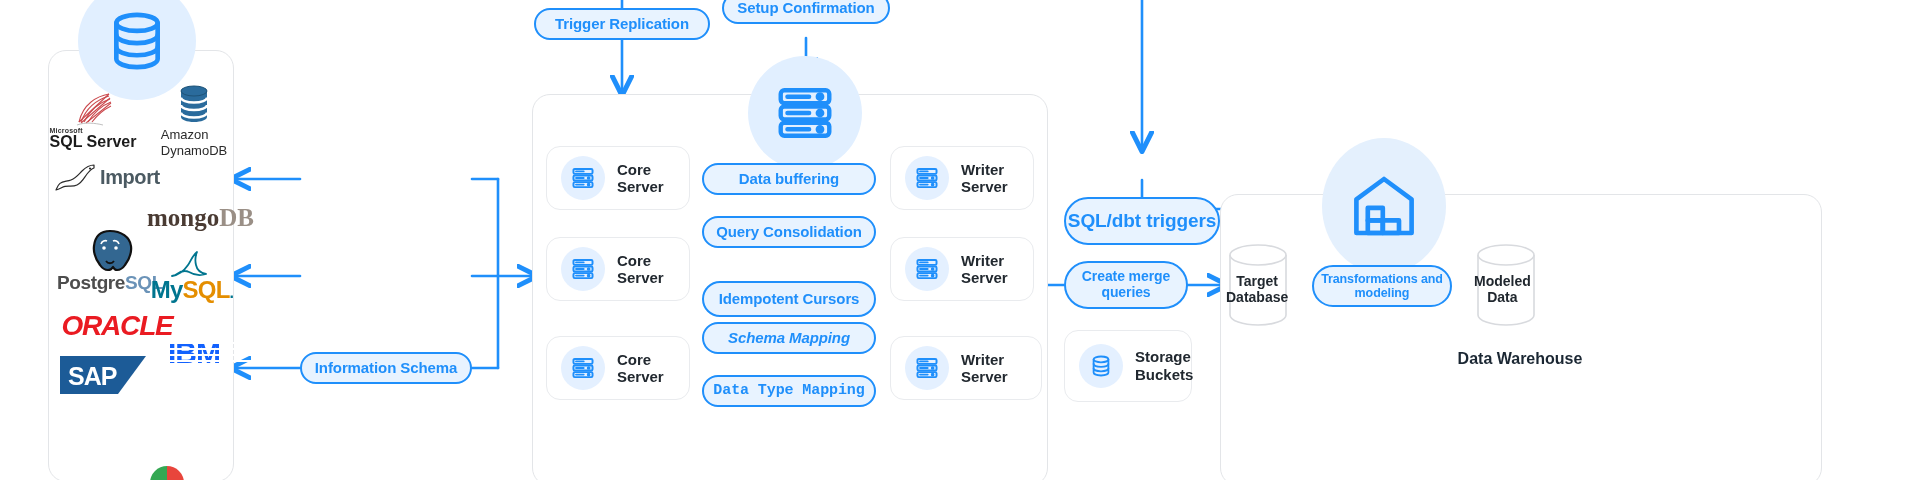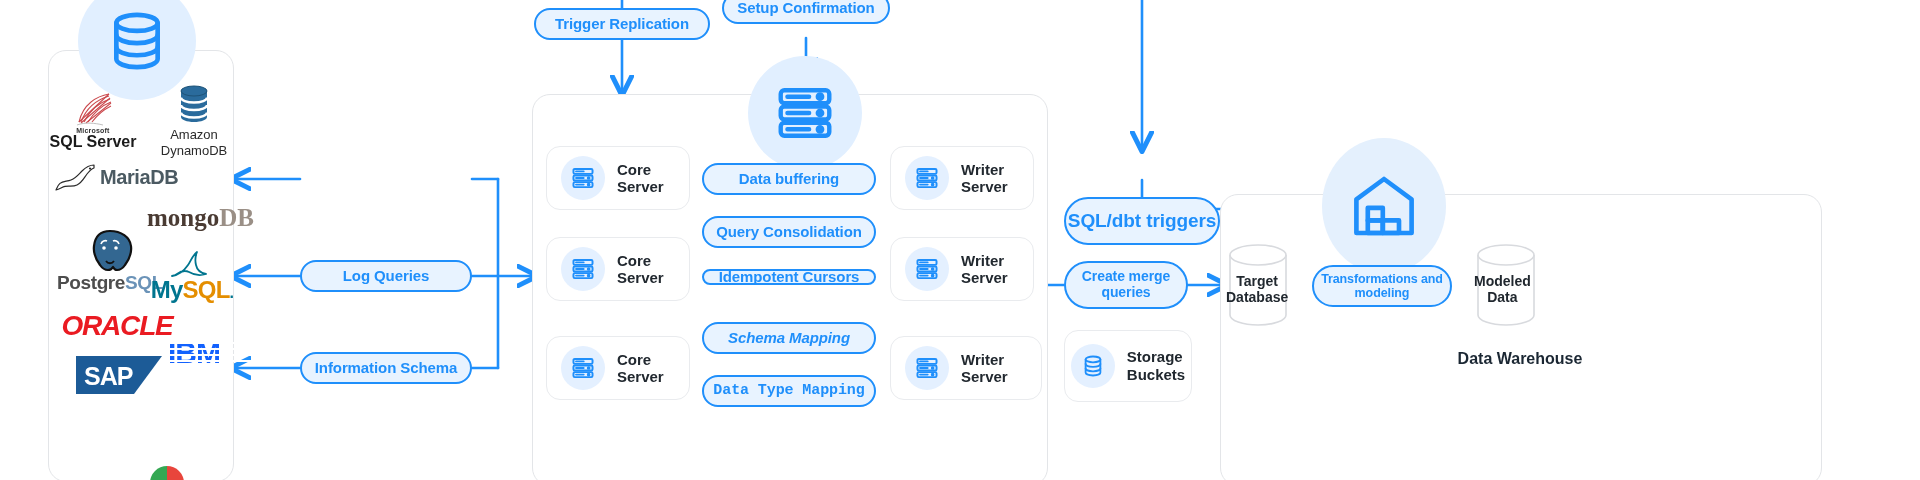--- a/index.html
+++ b/index.html
@@ -24,21 +24,21 @@
     position:absolute;display:flex;align-items:center;justify-content:center;
     background:#e8f3ff;border:2.2px solid #1f8ffb;border-radius:999px;
     color:#1f8ffb;font-weight:700;letter-spacing:-.1px;text-align:center;
     line-height:1.12;box-sizing:border-box;
   }
 
   
   .node{
     position:absolute;display:flex;align-items:center;gap:12px;
     border:1.5px solid #e9ebee;border-radius:14px;background:#fff;
-    box-sizing:border-box;padding:0 14px;justify-content:center;
+    box-sizing:border-box;padding:0 14px;
   }
   .node .bubble{
     flex:0 0 auto;width:44px;height:44px;border-radius:50%;background:#e4f0ff;
     display:flex;align-items:center;justify-content:center;
   }
   .node .node-label{
     font-size:15px;font-weight:700;color:#21282f;line-height:1.15;
   }
 
   
@@ -53,21 +53,21 @@
 
   
   .cyl{position:absolute;display:flex;align-items:center;}
   .cyl .cyl-text{
     position:relative;z-index:2;font-size:14px;font-weight:700;color:#21282f;
     text-align:center;line-height:1.15;
   }
 
   
   .logo{position:absolute;display:flex;flex-direction:column;align-items:center;}
-  .logo-cap{font-size:13px;color:#2b2b2b;text-align:center;line-height:1.2;}
+  .logo-cap{font-size:13px;color:#2b2b2b;line-height:1.2;}
 
   .wordmark{font-weight:700;white-space:nowrap;}
 </style>
 </head>
 <body>
 
 <div id="stage">
 
   <svg id="wires" viewBox="0 0 1920 480">
     <defs>
@@ -156,21 +156,21 @@
       <div>DynamoDB</div>
     </div>
   </div>
 
   <div class="logo" style="left:50px;top:160px;width:140px;flex-direction:row;align-items:center;gap:2px;">
     <svg width="48" height="34" viewBox="0 0 48 34">
       <path d="M44 5c-5 0-9 3-12 6s-6 7-11 9c-4 1.6-8 1-11 3.4-2.3 1.8-3 4.4-4 6.6
                4-1 6-3 9-3.6 4-0.8 8 0.6 12-1.4 5-2.4 7-7 10-11 2-2.6 4-5 7-6z" fill="#fff" stroke="#2b2b2b" stroke-width="1.2" stroke-linejoin="round"></path>
       <circle cx="40" cy="8.5" r="1.1" fill="#2b2b2b"></circle>
     </svg>
-    <div class="wordmark" style="font-size:20px;color:#4b5a62;letter-spacing:-.4px;">MariaDB</div>
+    <div class="wordmark" style="font-size:20px;color:#4b5a62;letter-spacing:-.4px;">Import</div>
   </div>
 
   <div class="logo" style="left:145px;top:196px;width:102px;flex-direction:row;align-items:center;gap:2px;">
     <svg width="24" height="44" viewBox="0 0 24 44">
       <path d="M12 1c4.5 6 9 12 9 19 0 6.5-4.2 11-9 13-4.8-2-9-6.5-9-13C3 13 7.5 7 12 1z" fill="#4caf38"></path>
       <path d="M12 1c0 12 0 22 0 32" stroke="#3a8c2a" stroke-width="1.2" fill="none"></path>
       <path d="M12 33v7" stroke="#6b6b6b" stroke-width="1.4"></path>
     </svg>
     <div style="white-space:nowrap;">
       <span class="wordmark" style="font-family:'Liberation Serif',serif;font-size:25px;color:#4a3b33;">mongo</span><span class="wordmark" style="font-family:'Liberation Serif',serif;font-size:25px;color:#9a8f86;">DB</span>
@@ -212,33 +212,30 @@
         <g stroke="#ffffff" stroke-width="2">
           <path d="M0 4h84"></path>
             <path d="M0 10h84"></path>
             <path d="M0 16h84"></path>
             <path d="M0 22h84"></path>
         </g>
       </svg>
     </div>
   </div>
 
-  <div class="logo" style="left:60px;top:354px;width:92px;margin-left:16px;">
+  <div class="logo" style="left:60px;top:354px;width:92px;">
     <svg width="92" height="42" viewBox="0 0 92 42">
       <path d="M0 2h86L58 40H0z" fill="#1c5b97"></path>
       <text x="8" y="31" font-family="Liberation Sans, sans-serif" font-size="25" font-weight="700" fill="#ffffff" letter-spacing="-1">SAP</text>
     </svg>
   </div>
 
   <div style="position:absolute;left:150px;top:466px;width:34px;height:34px;border-radius:50%;
               background:conic-gradient(#e8453c 0 25%, #f5c314 0 50%, #4285f4 0 75%, #34a853 0 100%);"></div>
 
-  <div class="pill" style="left:300px;top:260px;width:172px;height:32px;font-size:15px;">
-    <span>Log Queries</span>
-  </div>
   <div class="pill" style="left:300px;top:352px;width:172px;height:32px;font-size:15px;">
     <span>Information Schema</span>
   </div>
 
   <div class="pill" style="left:534px;top:8px;width:176px;height:32px;font-size:15px;">
     <span>Trigger Replication</span>
   </div>
   <div class="pill" style="left:722px;top:-8px;width:168px;height:32px;font-size:15px;">
     <span>Setup Confirmation</span>
   </div>
@@ -298,21 +295,21 @@
     </span>
     <span class="node-label">Core Server</span>
   </div>
 
   <div class="pill" style="left:702px;top:163px;width:174px;height:32px;font-size:15px;">
     <span>Data buffering</span>
   </div>
   <div class="pill" style="left:702px;top:216px;width:174px;height:32px;font-size:15px;">
     <span>Query Consolidation</span>
   </div>
-  <div class="pill" style="left:702px;top:269px;width:174px;height:16px;font-size:15px;">
+  <div class="pill" style="left:702px;top:281px;width:174px;height:36px;font-size:15px;">
     <span>Idempotent Cursors</span>
   </div>
   <div class="pill" style="left:702px;top:322px;width:174px;height:32px;font-size:15px;font-style:italic;">
     <span>Schema Mapping</span>
   </div>
   <div class="pill" style="left:702px;top:375px;width:174px;height:32px;font-size:15px;font-family:Liberation Mono, monospace;">
     <span>Data Type Mapping</span>
   </div>
 
   <div class="node" style="left:890px;top:146px;width:144px;height:64px;">

